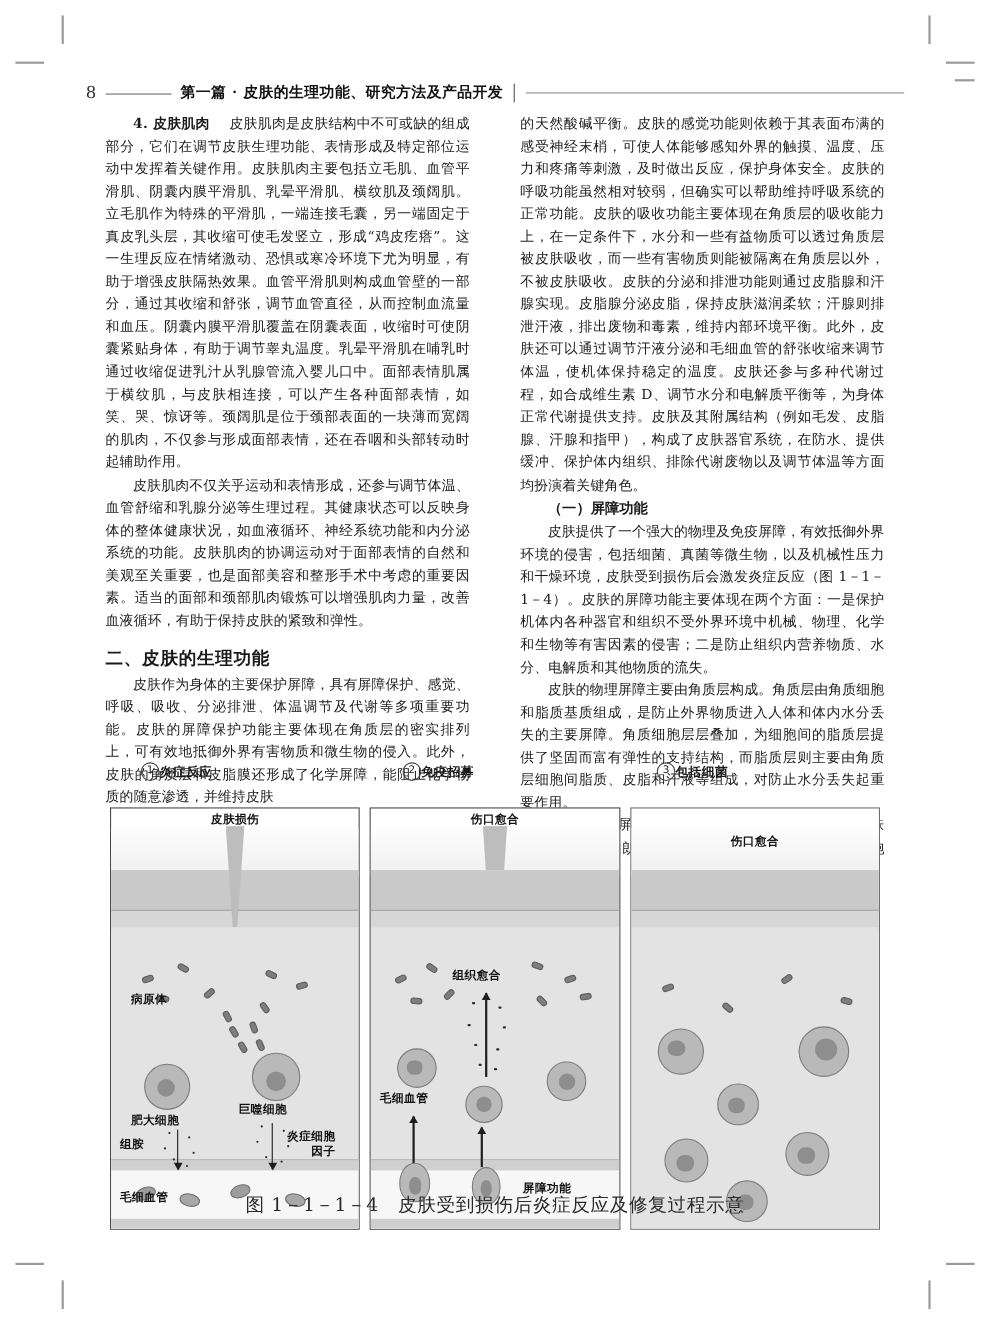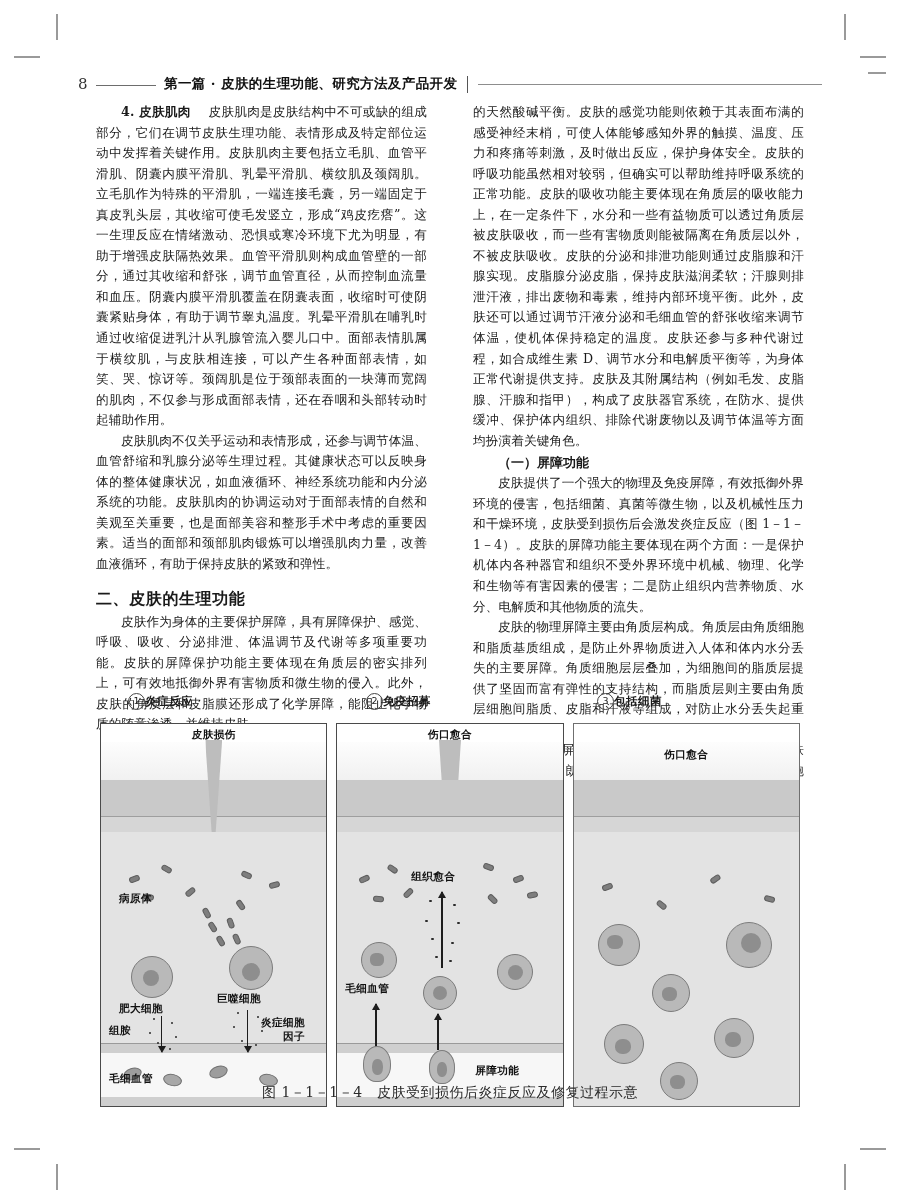--- a/index.html
+++ b/index.html
@@ -89,21 +89,21 @@
   .circnum{
     width:15px;height:15px;border:1.1px solid #444;border-radius:50%;
     display:flex;align-items:center;justify-content:center;
     font-size:9.5px;color:#222;margin-left:28px;
     font-family:"DejaVu Sans","Liberation Sans",sans-serif;
     line-height:1;
   }
   .ptitle{
     font-size:11.5px;font-weight:bold;letter-spacing:.5px;
   }
-  .panels{display:flex;gap:9px;margin-top:9px;}
+  .panels{display:flex;gap:9px;margin-top:20px;}
   .panel{
     position:relative;width:227px;height:382px;
     border:1.2px solid #4a4a4a;background:#ffffff;overflow:hidden;
   }
   .panel.p3{border-color:#6f6f6f;}
 
   
   .sk-stratum{position:absolute;left:0;right:0;top:18px;height:44px;
      background:linear-gradient(#fdfdfd,#efefef);}
   .sk-stratum:after{content:"";position:absolute;left:0;right:0;bottom:0;height:1px;background:#d8d8d8;}
@@ -138,21 +138,21 @@
      background:#9d9d9d;border:1px solid #6e6e6e;transform:rotate(-18deg);}
   .rbc.r2{transform:rotate(12deg);}
   .arrow{position:absolute;width:1.3px;background:#1d1d1d;}
   .arrow:after{content:"";position:absolute;left:-3px;bottom:-1px;
      border-left:4px solid transparent;border-right:4px solid transparent;
      border-top:7px solid #1d1d1d;}
   .arrow.up:after{bottom:auto;top:-1px;border-top:none;border-bottom:7px solid #1d1d1d;}
 
   .caption{
     position:absolute;left:0;right:0;top:1084px;text-align:center;
-    font-size:14px;letter-spacing:.5px;color:#2a2a2a;
+    font-size:17px;letter-spacing:.5px;color:#2a2a2a;
   }
 </style>
 </head>
 <body>
 
 <div class="page">
 
   <div class="crop v" style="left:56px;top:14px;"></div>
   <div class="crop h" style="left:14px;top:56px;"></div>
   <div class="crop v" style="left:844px;top:14px;"></div>

